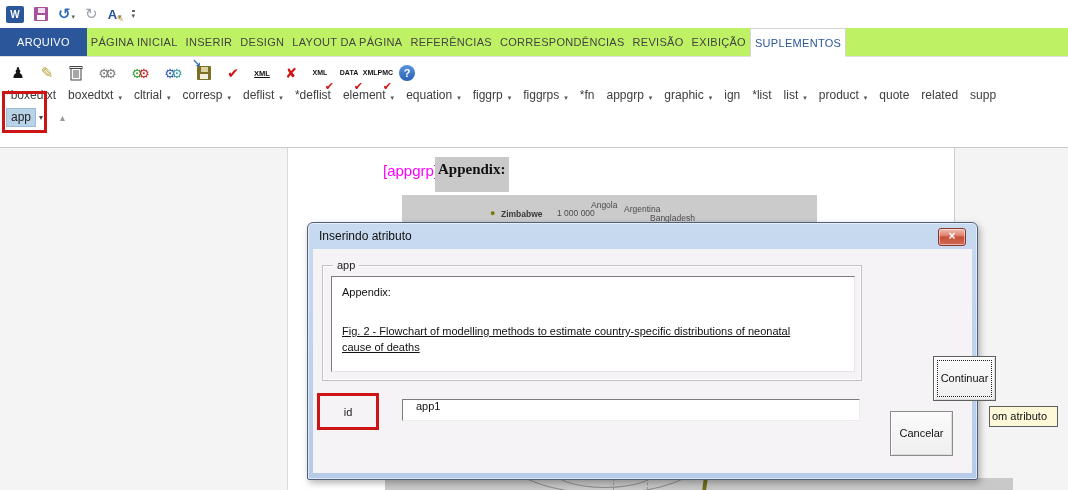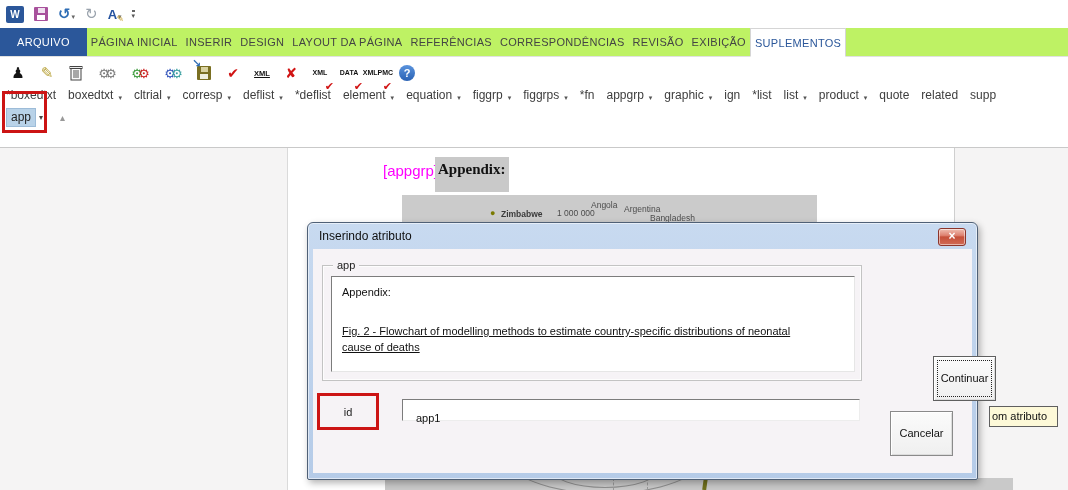--- a/index.html
+++ b/index.html
@@ -99,21 +99,21 @@
     border:1px solid #c3c3c3; box-shadow:inset 0 0 0 1px #fdfdfd; }
   .grp-label { position:absolute; left:10px; top:-7px; background:#f6f3f6; padding:0 4px; font-size:11px; color:#222; }
   .dlg-textarea { position:absolute; left:8px; top:10px; width:524px; height:96px; background:#fff;
     border:1px solid; border-color:#7c7c7c #e6e6e6 #e6e6e6 #7c7c7c; padding:9px 10px; font-size:11px; color:#111; }
   .dlg-textarea .para2 { margin-top:26px; line-height:1.45; width:480px;text-decoration:underline; }
   .red-box-id { position:absolute; left:4px; top:144px; width:62px; height:37px; border:3px solid #cc1414;
     display:flex; align-items:center; justify-content:center; }
   .id-label { font-size:11px; color:#222; }
   .dlg-field { position:absolute; left:89px; top:150px; width:458px; height:22px; background:#fff;
     border:1px solid; border-color:#7c7c7c #ededed #ededed #7c7c7c; font-size:11px; color:#111;
-    padding:12px 0 0 13px; }
+    padding:0 0 0 13px; }
   .btn { position:absolute; width:63px; height:45px; background:linear-gradient(#fbfbfb,#efefef);
     border:1px solid #8a8a8a; font-size:11px; color:#111; text-align:center; line-height:43px; cursor:default;
     box-shadow:inset 1px 1px 0 #fff, inset -1px -1px 0 #dcdcdc; }
   .btn-continue { left:576px; top:107px; border-color:#5f5f5f; outline:1px dotted #222; outline-offset:-5px;margin-left:44px; }
   .btn-cancel { left:577px; top:162px; }
 
   
   .tooltip { position:absolute; left:989px; top:406px; width:69px; height:21px; z-index:10;
     background:#fdf9d8; border:1px solid #5f5f5f; font-size:11px; color:#111; line-height:19px; padding-left:2px;
     white-space:nowrap; overflow:hidden; }

